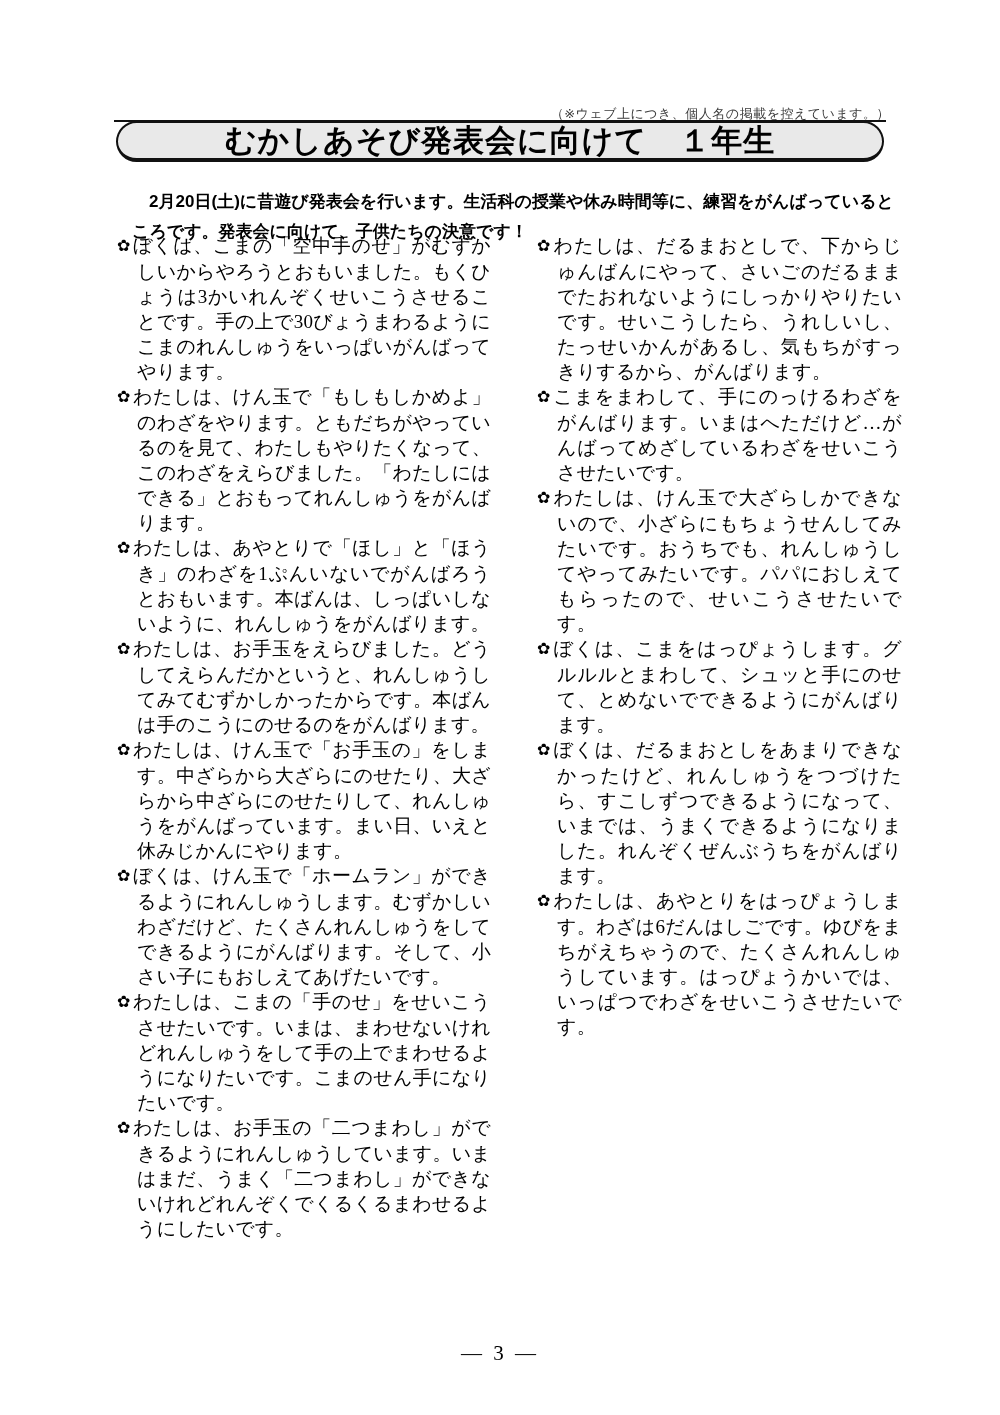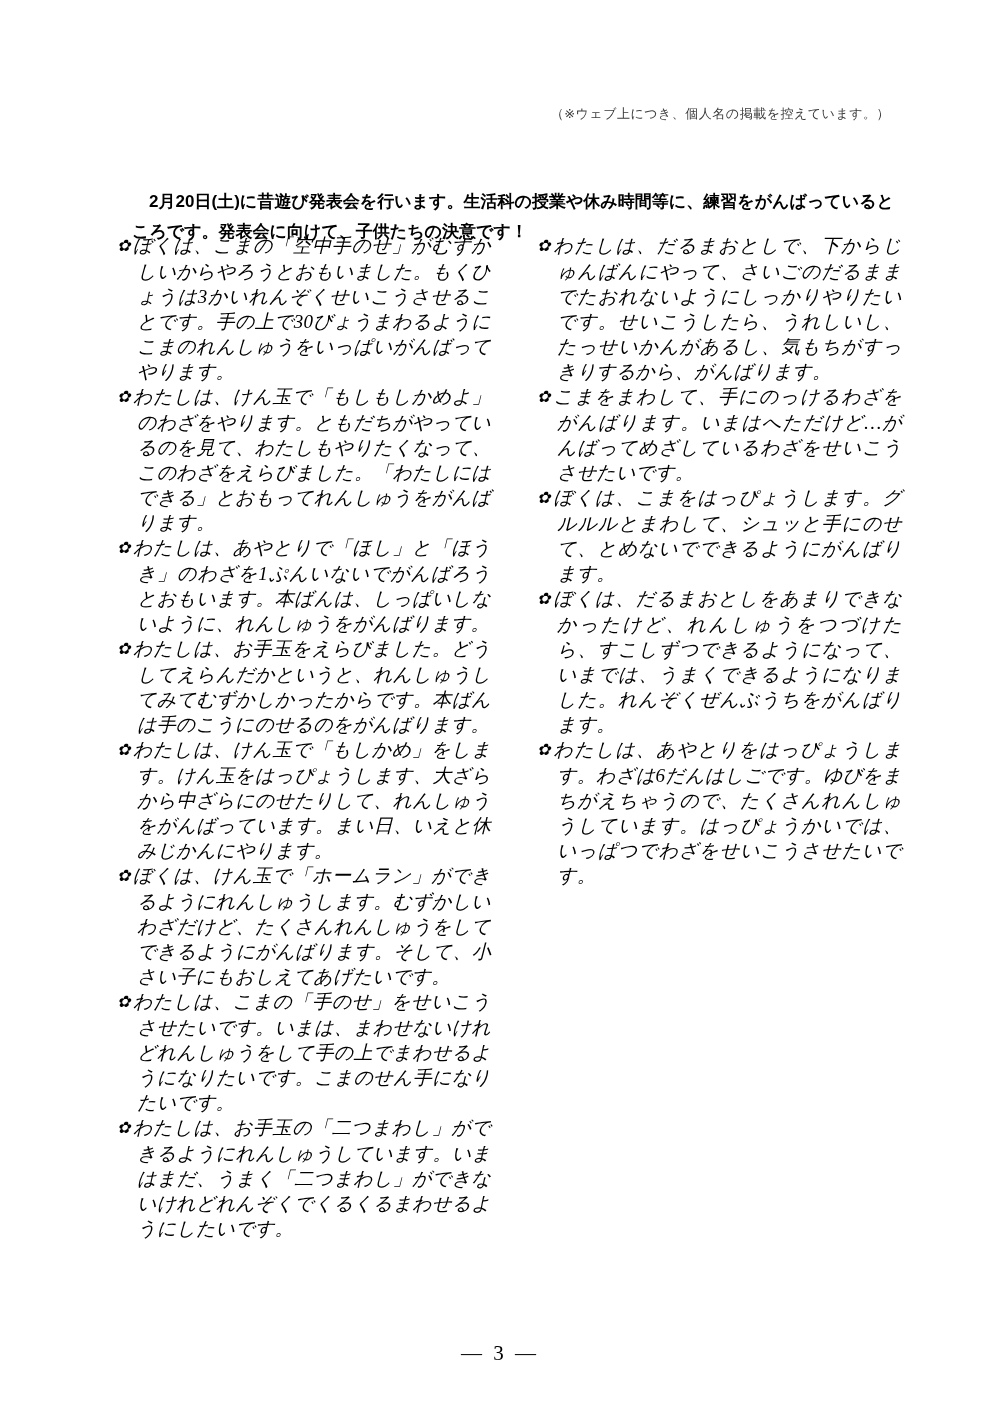--- a/index.html
+++ b/index.html
@@ -72,21 +72,20 @@
   .col-left  { width: 374px; }
   .col-right { width: 365px; }
   .item {
     font-size: 19px;
     line-height: 25px;
     text-align: justify;
     text-justify: inter-character;
     padding-left: 20px;
     text-indent: -20px;
     letter-spacing: 0.2px;
-    font-style: italic;
   }
   .bullet {
     font-size: 16px;
     margin-right: 2px;
     position: relative;
     top: -1px;
   }
   .page-number {
     position: absolute;
     top: 1341px; left: 0; width: 100%;
@@ -95,20 +94,26 @@
     letter-spacing: 3px;
   }
 </style>
 </head>
 <body>
 
 <div class="sheet">
 
   <div class="privacy-note">（※ウェブ上につき、個人名の掲載を控えています。）</div>
 
+  <div class="title-banner">
+    <div class="title-top-rule"></div>
+    <div class="title-box">
+      <span class="title-text">むかしあそび発表会に向けて　１年生</span>
+    </div>
+  </div>
 
   <p class="intro">　2月20日(土)に昔遊び発表会を行います。生活科の授業や休み時間等に、練習をがんばっているところです。発表会に向けて、子供たちの決意です！</p>
 
   <div class="columns">
     <div class="col col-left">
   <div class="item">
     <span class="bullet">✿</span><span class="item-text">ぼくは、こまの「空中手のせ」がむずかしいからやろうとおもいました。もくひょうは3かいれんぞくせいこうさせることです。手の上で30びょうまわるようにこまのれんしゅうをいっぱいがんばってやります。</span>
   </div>
 
   <div class="item">
@@ -117,21 +122,21 @@
 
   <div class="item">
     <span class="bullet">✿</span><span class="item-text">わたしは、あやとりで「ほし」と「ほうき」のわざを1ぷんいないでがんばろうとおもいます。本ばんは、しっぱいしないように、れんしゅうをがんばります。</span>
   </div>
 
   <div class="item">
     <span class="bullet">✿</span><span class="item-text">わたしは、お手玉をえらびました。どうしてえらんだかというと、れんしゅうしてみてむずかしかったからです。本ばんは手のこうにのせるのをがんばります。</span>
   </div>
 
   <div class="item">
-    <span class="bullet">✿</span><span class="item-text">わたしは、けん玉で「もしかめ」をします。けん玉をはっぴょうします、大ざらから中ざらにのせたりして、れんしゅうをがんばっています。まい日、いえと休みじかんにやります。</span>
+    <span class="bullet">✿</span><span class="item-text">わたしは、けん玉で「お手玉の」をします。中ざらから大ざらにのせたり、大ざらから中ざらにのせたりして、れんしゅうをがんばっています。まい日、いえと休みじかんにやります。</span>
   </div>
 
   <div class="item">
     <span class="bullet">✿</span><span class="item-text">ぼくは、けん玉で「ホームラン」ができるようにれんしゅうします。むずかしいわざだけど、たくさんれんしゅうをしてできるようにがんばります。そして、小さい子にもおしえてあげたいです。</span>
   </div>
 
   <div class="item">
     <span class="bullet">✿</span><span class="item-text">わたしは、こまの「手のせ」をせいこうさせたいです。いまは、まわせないけれどれんしゅうをして手の上でまわせるようになりたいです。こまのせん手になりたいです。</span>
   </div>
 
@@ -144,20 +149,23 @@
     <div class="col col-right">
 
   <div class="item">
     <span class="bullet">✿</span><span class="item-text">わたしは、だるまおとしで、下からじゅんばんにやって、さいごのだるままでたおれないようにしっかりやりたいです。せいこうしたら、うれしいし、たっせいかんがあるし、気もちがすっきりするから、がんばります。</span>
   </div>
 
   <div class="item">
     <span class="bullet">✿</span><span class="item-text">こまをまわして、手にのっけるわざをがんばります。いまはへただけど…がんばってめざしているわざをせいこうさせたいです。</span>
   </div>
 
+  <div class="item">
+    <span class="bullet">✿</span><span class="item-text">わたしは、けん玉で大ざらしかできないので、小ざらにもちょうせんしてみたいです。おうちでも、れんしゅうしてやってみたいです。パパにおしえてもらったので、せいこうさせたいです。</span>
+  </div>
 
   <div class="item">
     <span class="bullet">✿</span><span class="item-text">ぼくは、こまをはっぴょうします。グルルルとまわして、シュッと手にのせて、とめないでできるようにがんばります。</span>
   </div>
 
 
 
   <div class="item">
     <span class="bullet">✿</span><span class="item-text">ぼくは、だるまおとしをあまりできなかったけど、れんしゅうをつづけたら、すこしずつできるようになって、いまでは、うまくできるようになりました。れんぞくぜんぶうちをがんばります。</span>
   </div>

